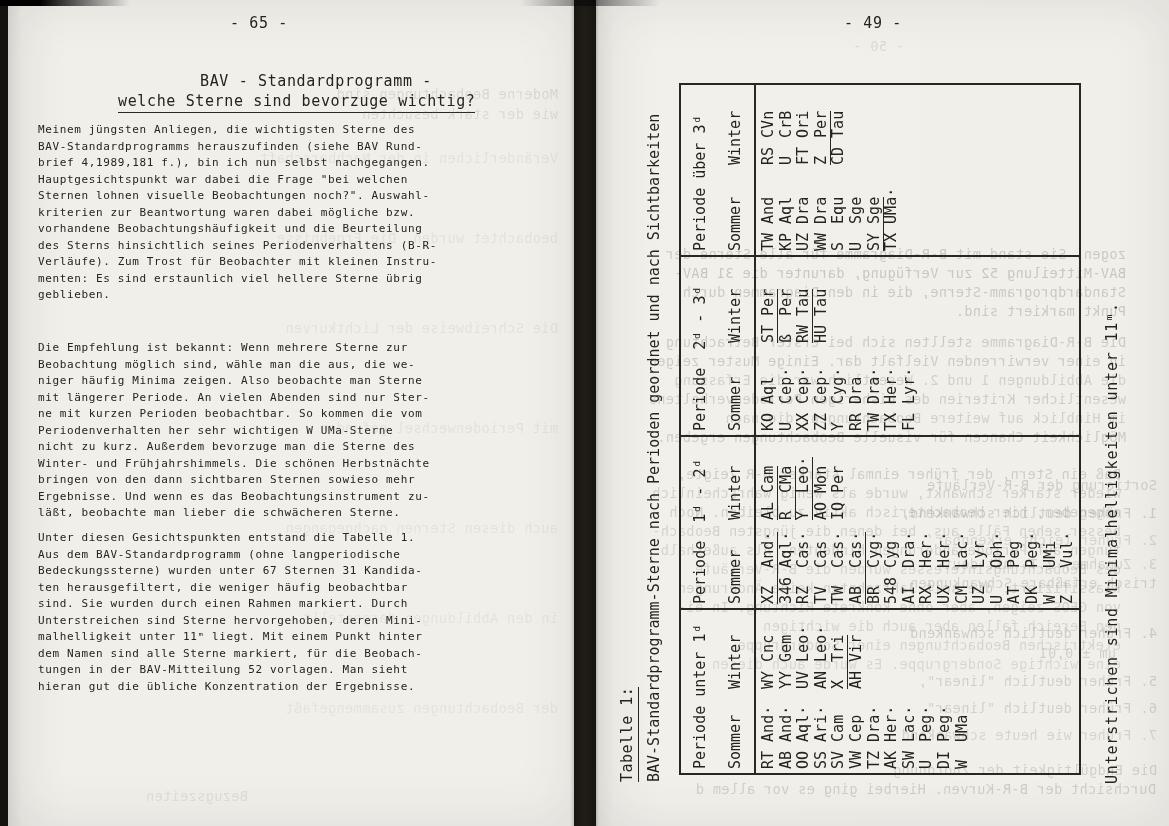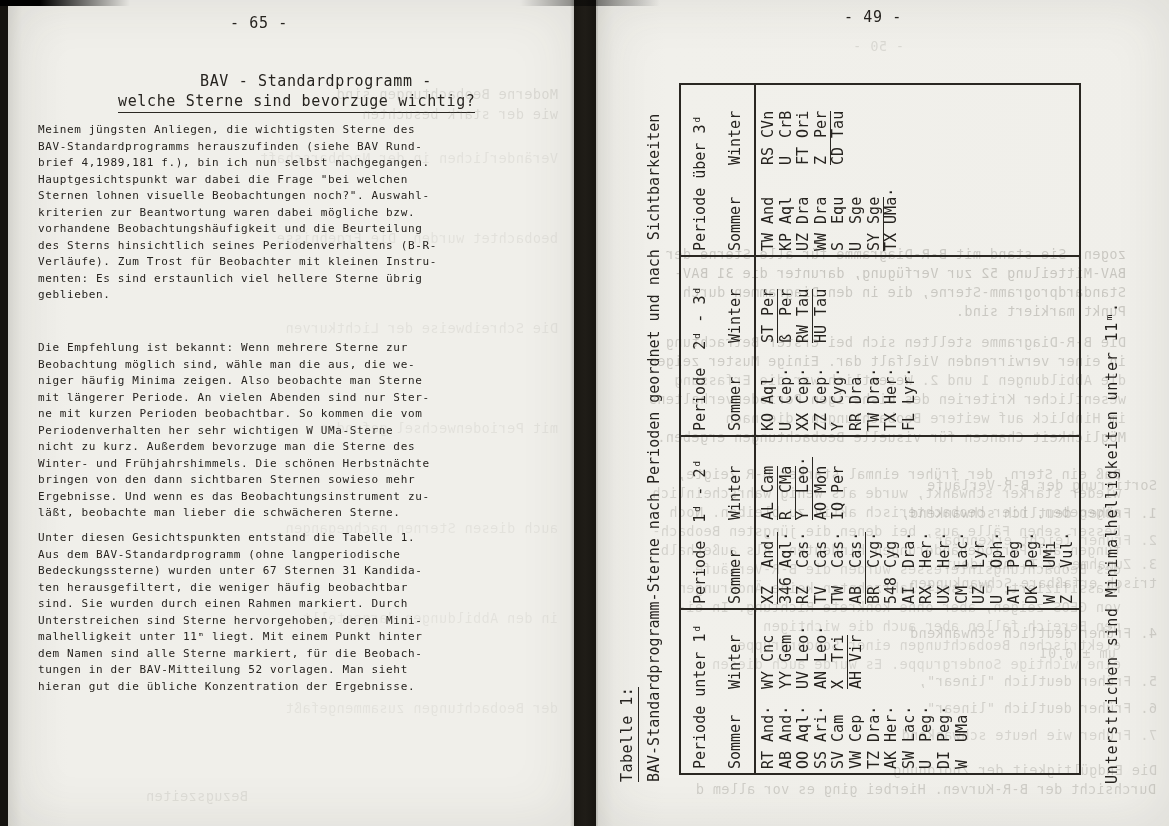--- a/index.html
+++ b/index.html
@@ -98,21 +98,21 @@
       <div class="ghost" style="left:60px;top:320px;width:490px;opacity:0.12;">Die Schreibweise der Lichtkurven</div>
       <div class="ghost" style="left:60px;top:420px;width:490px;opacity:0.12;">mit Periodenwechsel gefunden</div>
       <div class="ghost" style="left:60px;top:520px;width:490px;opacity:0.11;">auch diesen Sternen nachgegangen</div>
       <div class="ghost" style="left:60px;top:610px;width:490px;opacity:0.11;">in den Abbildungen dargestellt</div>
       <div class="ghost" style="left:60px;top:700px;width:490px;opacity:0.11;">der Beobachtungen zusammengefaßt</div>
       <div class="ghost" style="left:40px;top:788px;width:200px;opacity:0.16;">Bezugszeiten</div>
     </div>
 </div>
 
 <div class="page" id="page-right">
-  <div class="center-line" style="left:248px;top:8px;text-align:right;">- 49 -</div>
+  <div class="center-line" style="left:248px;top:14px;text-align:right;">- 49 -</div>
 
   <div id="right-ghosts">
       <div class="ghost" style="left:248px;top:38px;width:60px;opacity:0.2;">- 50 -</div>
       <div class="ghost" style="left:60px;top:246px;width:470px;opacity:0.34;">zogen. Sie stand mit B-R-Diagramme für alle Sterne der</div>
       <div class="ghost" style="left:60px;top:265px;width:470px;opacity:0.36;">BAV-Mitteilung 52 zur Verfügung, darunter die 31 BAV-</div>
       <div class="ghost" style="left:60px;top:284px;width:470px;opacity:0.34;">Standardprogramm-Sterne, die in den Diagrammen durch</div>
       <div class="ghost" style="left:60px;top:303px;width:470px;opacity:0.34;">Punkt markiert sind.</div>
       <div class="ghost" style="left:60px;top:334px;width:470px;opacity:0.32;">Die B-R-Diagramme stellten sich bei erster Betrachtung</div>
       <div class="ghost" style="left:60px;top:353px;width:470px;opacity:0.32;">in einer verwirrenden Vielfalt dar. Einige Muster zeigen</div>
       <div class="ghost" style="left:60px;top:372px;width:470px;opacity:0.28;">die Abbildungen 1 und 2. Wesentlich war die Erfassung</div>

